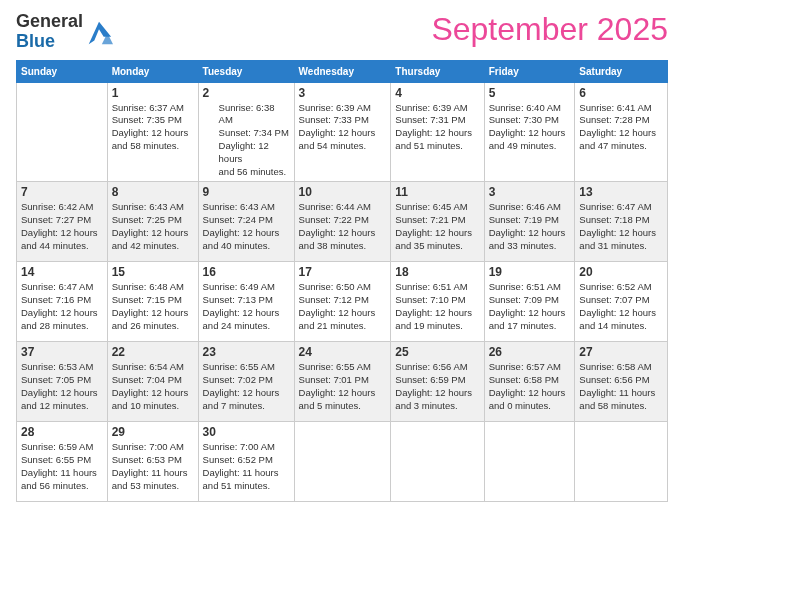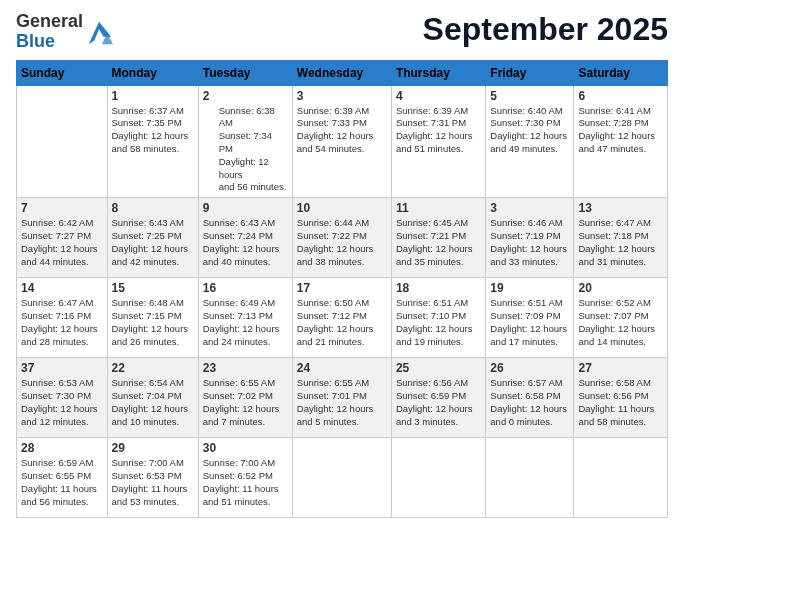--- a/index.html
+++ b/index.html
@@ -39,37 +39,37 @@
     .logo-icon {
       width: 28px;
       height: 28px;
       margin-left: 2px;
     }
     .title-block {
       text-align: right;
     }
     .month-title {
       font-size: 32px;
-      font-weight: bold;
-      color: #0f172a;
+      font-weight: normal;
+      color: #ec4899;
       line-height: 1.1;
     }
     .location {
       font-size: 13px;
       color: #555;
     }
     .calendar {
       width: 100%;
       border-collapse: collapse;
       border: 1px solid #bbb;
     }
     .calendar th {
       background-color: #2a7dc9;
-      color: #000000;
-      font-size: 12px;
+      color: #ffffff;
+      font-size: 10px;
       font-weight: bold;
       padding: 5px 4px;
       text-align: left;
       border: 1px solid #2a7dc9;
     }
     .calendar td {
       border: 1px solid #ccc;
       vertical-align: top;
       padding: 3px 4px;
       width: 113px;
@@ -277,21 +277,21 @@
             <div class="day-info" style="white-space: pre-line;">Sunrise: 6:52 AM
 Sunset: 7:07 PM
 Daylight: 12 hours
 and 14 minutes.</div>
           </td>
         </tr>
         <tr class="row-shade">
           <td>
             <span class="day-num">37</span>
             <div class="day-info" style="white-space: pre-line;">Sunrise: 6:53 AM
-Sunset: 7:30 PM
+Sunset: 7:05 PM
 Daylight: 12 hours
 and 12 minutes.</div>
           </td>
           <td>
             <span class="day-num">22</span>
             <div class="day-info" style="white-space: pre-line;">Sunrise: 6:54 AM
 Sunset: 7:04 PM
 Daylight: 12 hours
 and 10 minutes.</div>
           </td>

